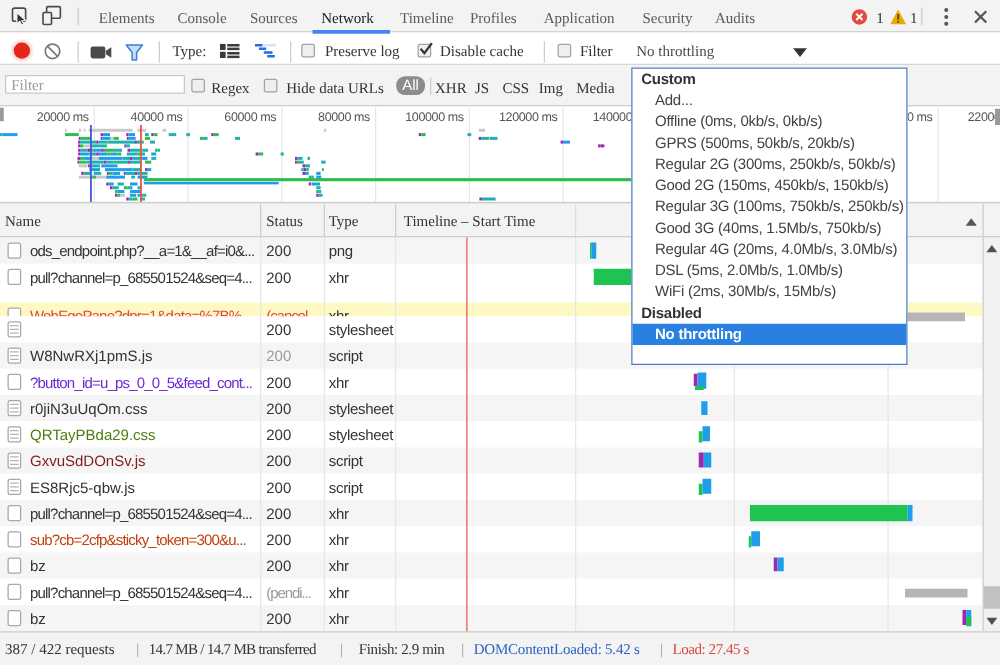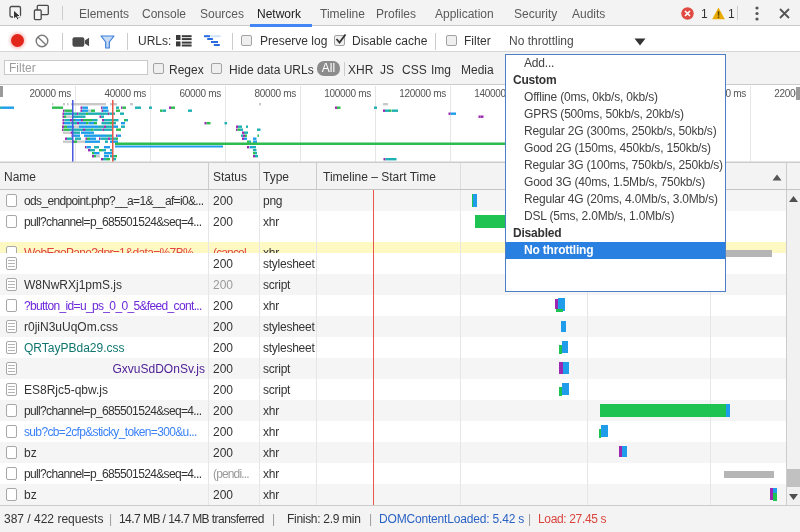--- a/index.html
+++ b/index.html
@@ -3,21 +3,21 @@
 <meta charset="utf-8">
 <style>
 * { margin:0; padding:0; box-sizing:border-box; }
 html,body { width:800px; height:532px; overflow:hidden; }
 body { font-family:"Liberation Sans", sans-serif; font-size:12px; color:#333; }
 #app { position:relative; width:800px; height:532px; background:#fff; }
 .abs { position:absolute; }
 .tb { background:#f3f3f3; }
 .sep { position:absolute; width:1px; background:#ccc; }
 .cb { position:absolute; width:11px; height:11px; border:1px solid #a2a2a2; background:#efefef; border-radius:2px; }
-.lbl { position:absolute; white-space:nowrap; color:#333; }
+.lbl { position:absolute; white-space:nowrap; color:#333;font-family:Liberation Serif, serif; }
 .hdrline { position:absolute; top:0; bottom:0; width:1px; background:#ccc; }
 .rowline { position:absolute; width:1px; background:#e6e6e6; z-index:1; }
 .row { position:absolute; left:0; width:786px; height:21px; }
 .row .nm { position:absolute; left:24px; top:4px; width:181px; overflow:hidden; white-space:nowrap; }
 .sqz { letter-spacing:-0.65px; }
 .sqs { letter-spacing:-0.85px; }
 .row .st { position:absolute; left:213px; top:4px; width:44px; overflow:hidden; white-space:nowrap; }
 .row .ty { position:absolute; left:263px; top:4px; letter-spacing:-0.25px; }
 .ic { position:absolute; left:6px; top:4px; width:11px; height:13px; border:1px solid #a8a8a8; border-radius:2px; background:#fff; }
 .ic.doc2:before { content:""; position:absolute; left:1px; top:2px; width:7px; height:1px; background:#b5b5b5; box-shadow:0 3px 0 #b5b5b5, 0 6px 0 #b5b5b5; }
@@ -77,21 +77,21 @@
 </svg>
 <div class="sep" style="left:62px; top:33px; height:17px;"></div>
 <svg class="abs" style="left:72px; top:35.5px;" width="18" height="12" viewBox="0 0 19 12">
   <rect x="0.5" y="1" width="12.5" height="10" rx="2" fill="#4a4a4a"></rect>
   <path d="M13.5 4.5 L18 1.5 L18 10.5 L13.5 7.5 Z" fill="#4a4a4a"></path>
 </svg>
 <svg class="abs" style="left:100px; top:35px;" width="15" height="14" viewBox="0 0 15 14">
   <path d="M1 1 L14 1 L9.3 7 L9.3 13 L5.7 13 L5.7 7 Z" fill="#c7dcf5" stroke="#3d7edb" stroke-width="1.2" stroke-linejoin="round"></path>
 </svg>
 <div class="sep" style="left:127px; top:33px; height:17px;"></div>
-<div class="lbl" style="left:138px; top:34px;">URLs:</div>
+<div class="lbl" style="left:138px; top:34px;">Type:</div>
 <svg class="abs" style="left:176px; top:34.5px;" width="16" height="12" viewBox="0 0 16 12">
   <rect x="0" y="0" width="4.5" height="5" fill="#3a3a3a"></rect>
   <rect x="5.8" y="0.2" width="9.8" height="2" fill="#3a3a3a"></rect>
       <rect x="5.8" y="3.1" width="9.8" height="2" fill="#3a3a3a"></rect>
   <rect x="0" y="6.4" width="4.5" height="5" fill="#3a3a3a"></rect>
   <rect x="5.8" y="6.6" width="9.8" height="2" fill="#3a3a3a"></rect>
       <rect x="5.8" y="9.5" width="9.8" height="2" fill="#3a3a3a"></rect>
 </svg>
 <svg class="abs" style="left:204px; top:35px;" width="17" height="12" viewBox="0 0 17 12">
   <rect x="0" y="0.2" width="6" height="2" fill="#2a6be0"></rect>
@@ -410,29 +410,29 @@
       </div>
       <div class="row" style="top:126px; background:#f5f5f5;">
         <div class="ic doc2"></div>
         <div class="nm" style="color:#333;">r0jiN3uUqOm.css</div>
         <div class="st" style="color:#333;">200</div>
         <div class="ty">stylesheet</div>
         <div class="bar" style="left:560.5px; top:5px; width:5.5px; height:11px; background:#1f9dea;"></div>
       </div>
       <div class="row" style="top:147px; background:#ffffff;">
         <div class="ic doc2"></div>
-        <div class="nm" style="color:#0f766e;">QRTayPBda29.css</div>
+        <div class="nm" style="color:#4d7c0f;">QRTayPBda29.css</div>
         <div class="st" style="color:#333;">200</div>
         <div class="ty">stylesheet</div>
         <div class="bar" style="left:558.5px; top:8px; width:3px; height:9px; background:#1fc351;"></div>
         <div class="bar" style="left:561.5px; top:4px; width:6px; height:12px; background:#1f9dea;"></div>
       </div>
       <div class="row" style="top:168px; background:#f5f5f5;">
         <div class="ic doc2"></div>
-        <div class="nm" style="color:#4c1d95;text-align:right;">GxvuSdDOnSv.js</div>
+        <div class="nm" style="color:#7f1d1d;">GxvuSdDOnSv.js</div>
         <div class="st" style="color:#333;">200</div>
         <div class="ty">script</div>
         <div class="bar" style="left:558.5px; top:4px; width:4px; height:12px; background:#9c27b0;"></div>
         <div class="bar" style="left:562.5px; top:4px; width:6px; height:12px; background:#1f9dea;"></div>
       </div>
       <div class="row" style="top:189px; background:#ffffff;">
         <div class="ic doc2"></div>
         <div class="nm" style="color:#333;">ES8Rjc5-qbw.js</div>
         <div class="st" style="color:#333;">200</div>
         <div class="ty">script</div>
@@ -442,21 +442,21 @@
       <div class="row" style="top:210px; background:#f5f5f5;">
         <div class="ic"></div>
         <div class="nm sqz" style="color:#333;">pull?channel=p_685501524&amp;seq=4...</div>
         <div class="st" style="color:#333;">200</div>
         <div class="ty">xhr</div>
         <div class="bar" style="left:600px; top:4px; width:125.5px; height:13px; background:#1fc351;"></div>
         <div class="bar" style="left:725.5px; top:4px; width:4.5px; height:13px; background:#1f9dea;"></div>
       </div>
       <div class="row" style="top:231px; background:#ffffff;">
         <div class="ic"></div>
-        <div class="nm sqz" style="color:#3b82f6;">sub?cb=2cfp&amp;sticky_token=300&amp;u...</div>
+        <div class="nm sqz" style="color:#c2410c;">sub?cb=2cfp&amp;sticky_token=300&amp;u...</div>
         <div class="st" style="color:#333;">200</div>
         <div class="ty">xhr</div>
         <div class="bar" style="left:598.5px; top:8px; width:2.5px; height:9px; background:#1fc351;"></div>
         <div class="bar" style="left:601px; top:4px; width:7px; height:12px; background:#1f9dea;"></div>
       </div>
       <div class="row" style="top:252px; background:#f5f5f5;">
         <div class="ic"></div>
         <div class="nm" style="color:#333;">bz</div>
         <div class="st" style="color:#333;">200</div>
         <div class="ty">xhr</div>
@@ -502,27 +502,28 @@
 <div class="lbl" style="left:109px; top:512px; color:#999;">|</div>
 <div class="lbl" style="left:119px; top:512px; letter-spacing:-0.55px;">14.7 MB / 14.7 MB transferred</div>
 <div class="lbl" style="left:272px; top:512px; color:#999;">|</div>
 <div class="lbl" style="left:287px; top:512px; letter-spacing:-0.3px;">Finish: 2.9 min</div>
 <div class="lbl" style="left:369px; top:512px; color:#999;">|</div>
 <div class="lbl" style="left:379px; top:512px; color:#2b62c4; letter-spacing:-0.18px;">DOMContentLoaded: 5.42 s</div>
 <div class="lbl" style="left:528px; top:512px; color:#999;">|</div>
 <div class="lbl" style="left:538px; top:512px; color:#d9443c; letter-spacing:-0.35px;">Load: 27.45 s</div>
 
 <div class="abs" style="left:505px; top:54px; width:221px; height:238px; background:#fff; border:1px solid #4d7fc6; z-index:50;">
+  <div class="dd-item hdr">Custom</div>
   <div class="dd-item">Add...</div>
-  <div class="dd-item hdr">Custom</div>
   <div class="dd-item">Offline (0ms, 0kb/s, 0kb/s)</div>
   <div class="dd-item">GPRS (500ms, 50kb/s, 20kb/s)</div>
   <div class="dd-item">Regular 2G (300ms, 250kb/s, 50kb/s)</div>
   <div class="dd-item">Good 2G (150ms, 450kb/s, 150kb/s)</div>
   <div class="dd-item">Regular 3G (100ms, 750kb/s, 250kb/s)</div>
   <div class="dd-item">Good 3G (40ms, 1.5Mb/s, 750kb/s)</div>
   <div class="dd-item">Regular 4G (20ms, 4.0Mb/s, 3.0Mb/s)</div>
   <div class="dd-item">DSL (5ms, 2.0Mb/s, 1.0Mb/s)</div>
+  <div class="dd-item">WiFi (2ms, 30Mb/s, 15Mb/s)</div>
   <div class="dd-item hdr">Disabled</div>
   <div class="dd-item sel">No throttling</div>
 </div>
 
 </div>
 
 </body></html>

